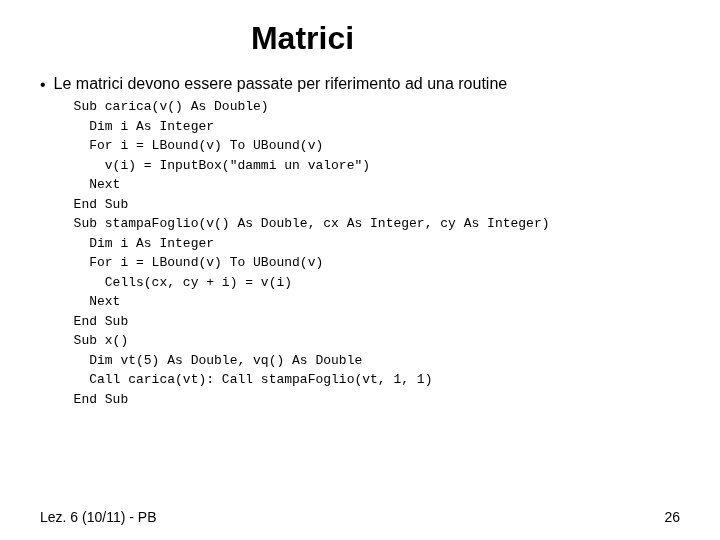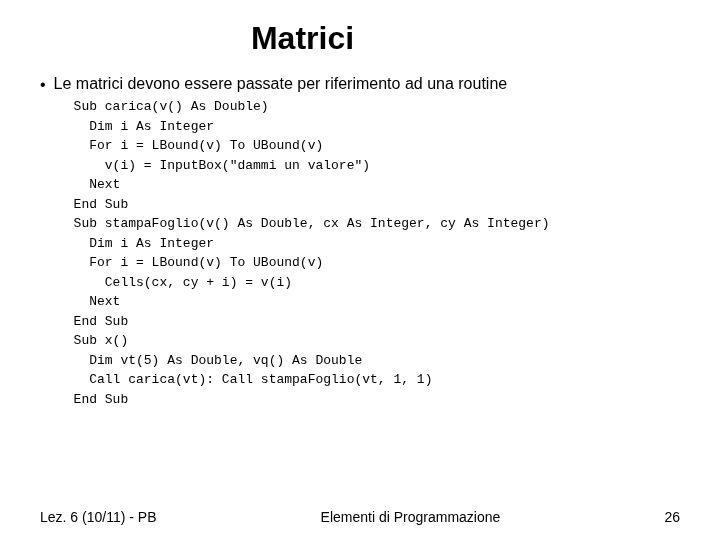--- a/index.html
+++ b/index.html
@@ -116,15 +116,14 @@
 Sub x()
   Dim vt(5) As Double, vq() As Double
   Call carica(vt): Call stampaFoglio(vt, 1, 1)
 End Sub</pre>
     </div>
   </div>
 </div>
 
 <div class="footer">
   <span class="footer-left">Lez. 6 (10/11) - PB</span>
-  <span class="footer-center">Elementi di Programmazione</span>
   <span class="footer-right">26</span>
 </div>
 
 </body></html>

